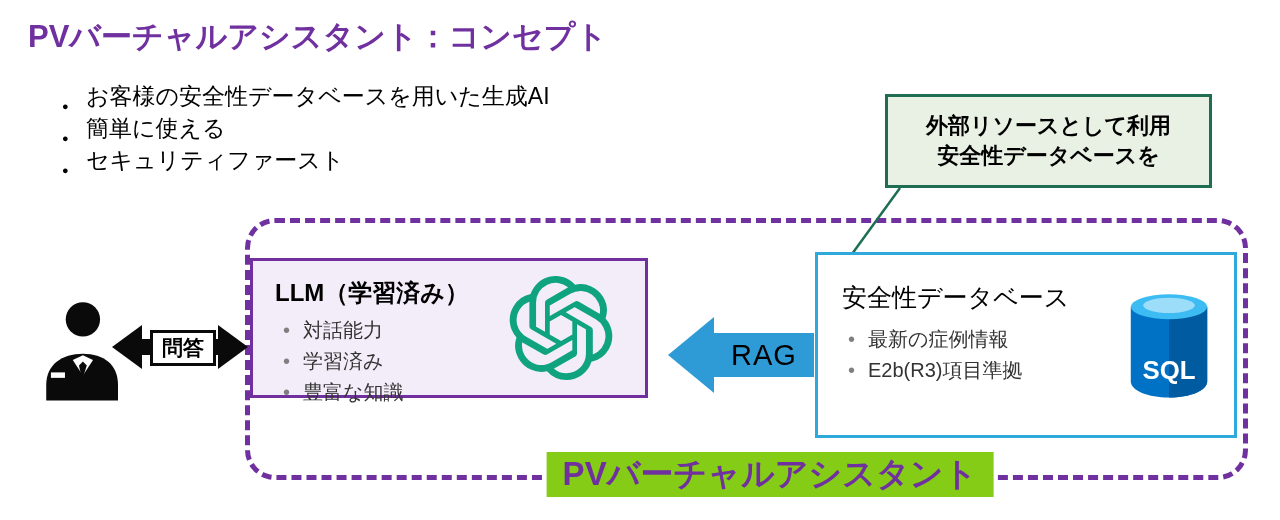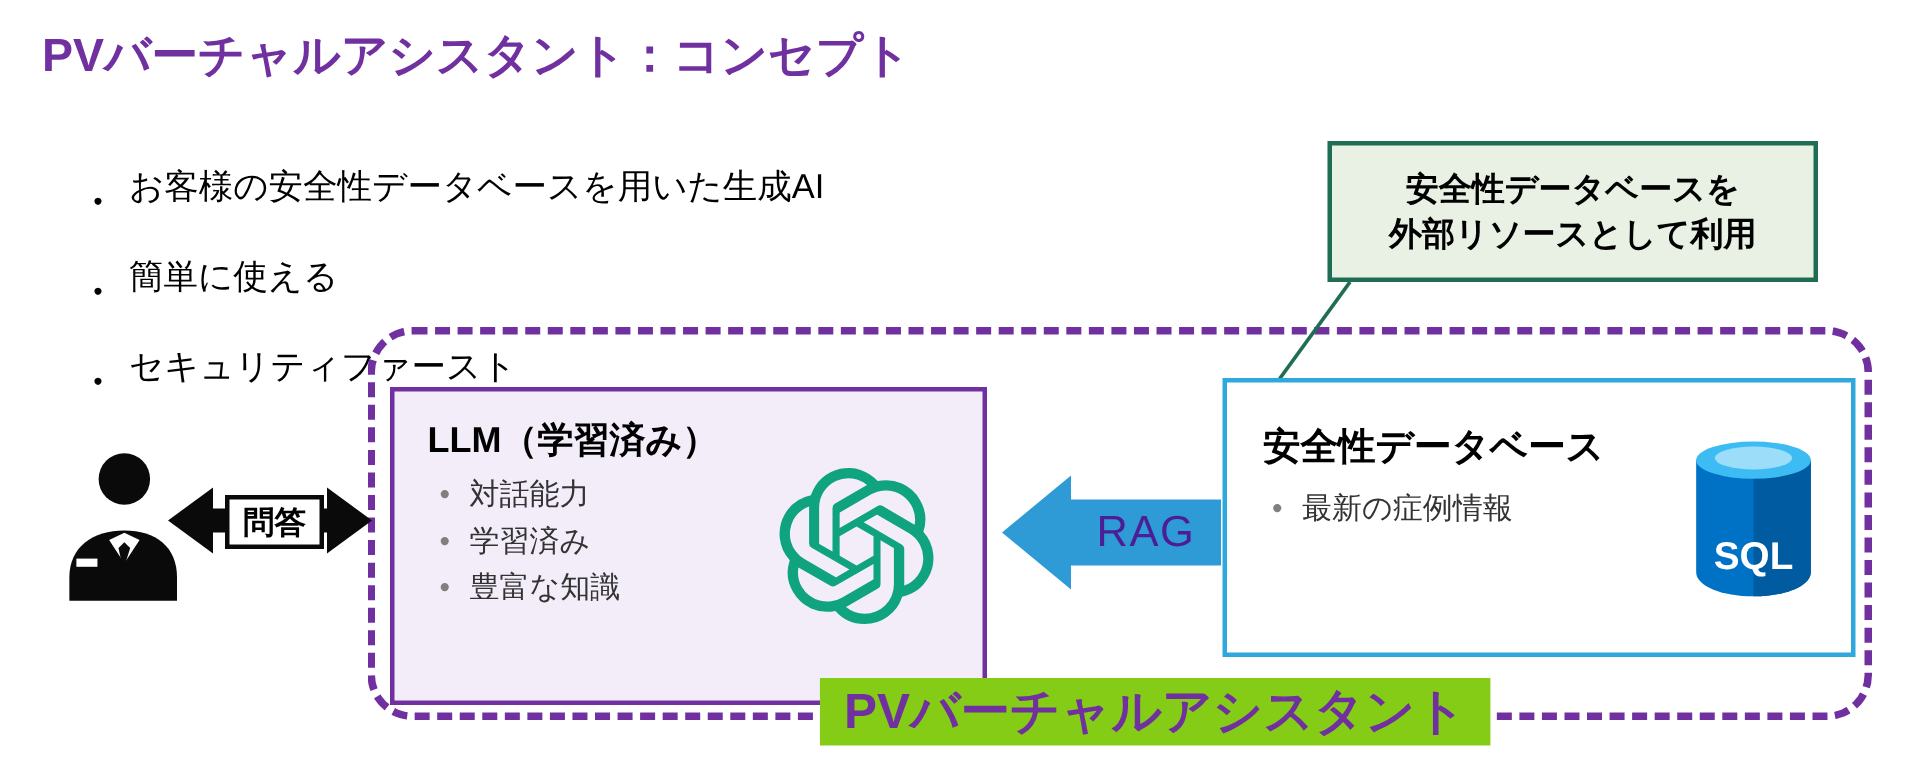--- a/index.html
+++ b/index.html
@@ -2,55 +2,55 @@
 <html><head>
 <meta charset="utf-8">
 <style>
   * { margin:0; padding:0; box-sizing:border-box; }
   body { font-family:"Liberation Sans","DejaVu Sans",sans-serif; background:#fff; }
   .canvas { position:relative; width:1280px; height:520px; background:#ffffff; overflow:hidden; }
 
   .page-title { position:absolute; left:28px; top:16px; font-size:31px; font-weight:bold; color:#7030A0;text-align:right; }
 
   .intro-list { position:absolute; left:62px; top:80px; list-style:none; }
-  .intro-list li { font-size:23px; color:#000; line-height:32px; position:relative; padding-left:24px;margin-top:28px; }
+  .intro-list li { font-size:23px; color:#000; line-height:32px; position:relative; padding-left:24px; }
   .intro-list li::before { content:"●"; font-size:11px; position:absolute; left:0; top:10px; color:#000; }
 
   .callout { position:absolute; left:885px; top:94px; width:327px; height:94px;
              background:#E9F1E4; border:3px solid #1F6E54; display:flex; flex-direction:column;
              justify-content:center; align-items:center; z-index:5; }
   .callout div { font-size:22px; font-weight:bold; color:#000; line-height:30px; }
 
   .connector-svg { position:absolute; left:840px; top:186px; width:80px; height:72px; z-index:1; }
 
   .dashed-container { position:absolute; left:245px; top:218px; width:1003px; height:262px;
                       border:5px dashed #7030A0; border-radius:30px; }
   .container-label { position:absolute; top:452px; left:770px; transform:translateX(-50%);
                      background:#84cc16; padding:0 16px; font-size:33px; font-weight:bold;
                      color:#7030A0; z-index:4; white-space:nowrap; }
 
-  .llm-box { position:absolute; left:260px; top:258px; width:398px; height:212px;
+  .llm-box { position:absolute; left:250px; top:258px; width:398px; height:140px;
              background:#F3EDF9; border:3px solid #7030A0; z-index:3; }
   .llm-box .box-title { font-size:24px; font-weight:bold; color:#000; margin:16px 0 6px 22px; }
   .inner-list { list-style:none; margin-left:30px; }
   .inner-list li { font-size:20px; color:#333; line-height:31px; position:relative; padding-left:20px; }
   .inner-list li::before { content:"•"; position:absolute; left:0; color:#7F7F7F; }
   .openai-logo { position:absolute; right:32px; top:50%; transform:translateY(-50%); }
 
   .rag-arrow { position:absolute; left:668px; top:317px; width:146px; height:76px; z-index:3; }
   .rag-head { position:absolute; left:0; top:0; width:0; height:0;
               border-top:38px solid transparent; border-bottom:38px solid transparent;
               border-right:46px solid #2E9BD6; }
   .rag-body { position:absolute; left:46px; top:16px; right:0; height:44px; background:#2E9BD6;
               display:flex; align-items:center; justify-content:center; }
-  .rag-body span { font-size:29px; color:#4c1d95; letter-spacing:1px; }
+  .rag-body span { font-size:29px; color:#000000; letter-spacing:1px; }
 
   .db-box { position:absolute; left:815px; top:252px; width:422px; height:186px;
             background:#fff; border:3px solid #2FA8DC; z-index:3; }
-  .db-box .box-title { font-size:25px; font-weight:bold; color:#000; margin:26px 0 10px 24px; }
+  .db-box .box-title { font-size:25px; font-weight:normal; color:#000; margin:26px 0 10px 24px; }
   .sql-icon { position:absolute; right:22px; top:50%; transform:translateY(-50%); }
 
   .person-icon { position:absolute; left:40px; top:296px; }
 
   .qa-shaft { position:absolute; left:138px; top:339px; width:84px; height:16px; background:#0a0a0a; }
   .qa-head-left { position:absolute; left:112px; top:325px; width:0; height:0;
                   border-top:22px solid transparent; border-bottom:22px solid transparent;
                   border-right:30px solid #0a0a0a; }
   .qa-head-right { position:absolute; left:218px; top:325px; width:0; height:0;
                    border-top:22px solid transparent; border-bottom:22px solid transparent;
@@ -65,22 +65,22 @@
 
   <h1 class="page-title">PVバーチャルアシスタント：コンセプト</h1>
 
   <ul class="intro-list">
     <li>お客様の安全性データベースを用いた生成AI</li>
     <li>簡単に使える</li>
     <li>セキュリティファースト</li>
   </ul>
 
   <div class="callout">
+    <div>外部リソースとして利用</div>
     <div>安全性データベースを</div>
-    <div>外部リソースとして利用</div>
   </div>
   <svg class="connector-svg" viewBox="0 0 80 72">
     <line x1="60" y1="2" x2="12" y2="68" stroke="#1F6E54" stroke-width="2.5"></line>
   </svg>
 
   <div class="dashed-container"></div>
   <div class="container-label">PVバーチャルアシスタント</div>
 
   <div class="llm-box">
     <div class="box-title">LLM（学習済み）</div>
@@ -98,20 +98,21 @@
     <div class="rag-head"></div>
     <div class="rag-body">
       <span>RAG</span>
     </div>
   </div>
 
   <div class="db-box">
     <div class="box-title">安全性データベース</div>
     <ul class="inner-list">
       <li>最新の症例情報</li>
+      <li>E2b(R3)項目準拠</li>
     </ul>
     <svg class="sql-icon" width="86" height="108" viewBox="0 0 90 112">
       <path d="M5 16 v78 c0 10 18 17 40 17 s40 -7 40 -17 V16 z" fill="#0072C6"></path>
       <path d="M45 111 c22 0 40 -7 40 -17 V16 H45 z" fill="#005BA1"></path>
       <ellipse cx="45" cy="16" rx="40" ry="13" fill="#3DBCF3"></ellipse>
       <ellipse cx="45" cy="14.5" rx="27" ry="8" fill="#9CDDF9"></ellipse>
       <text x="45" y="92" text-anchor="middle" font-size="27" font-weight="bold" font-family="Liberation Sans, sans-serif" fill="#ffffff">SQL</text>
     </svg>
   </div>
 

